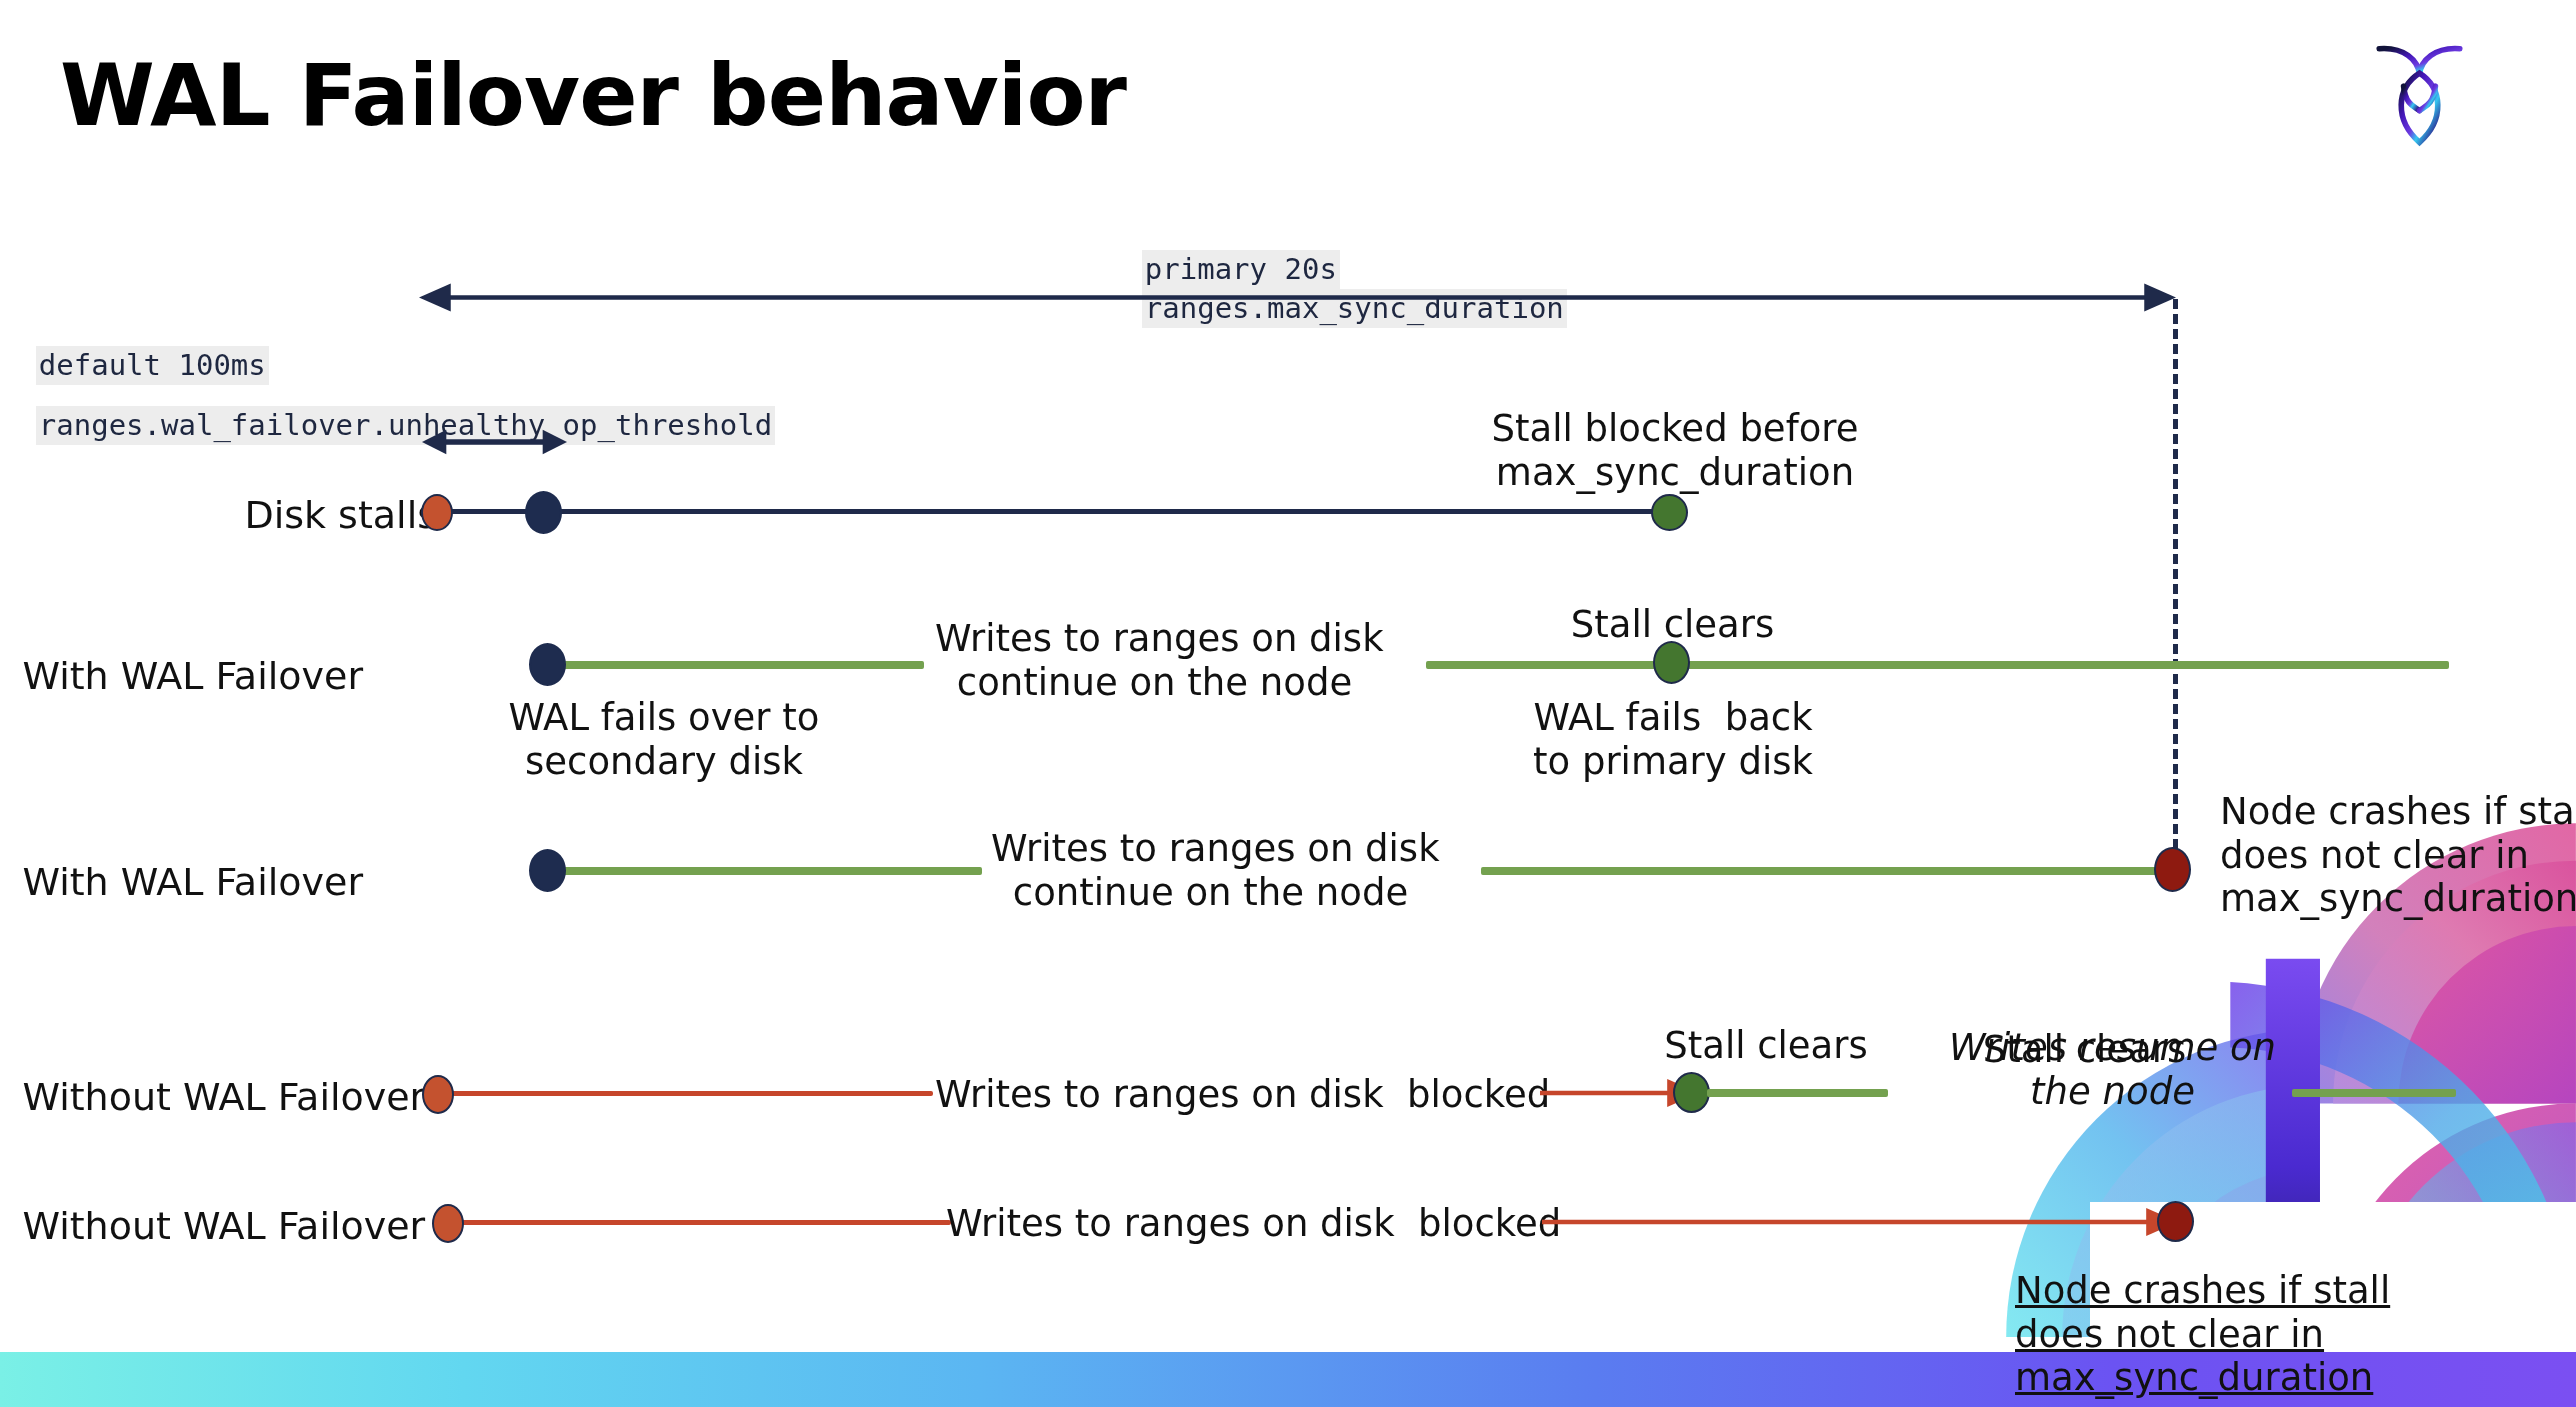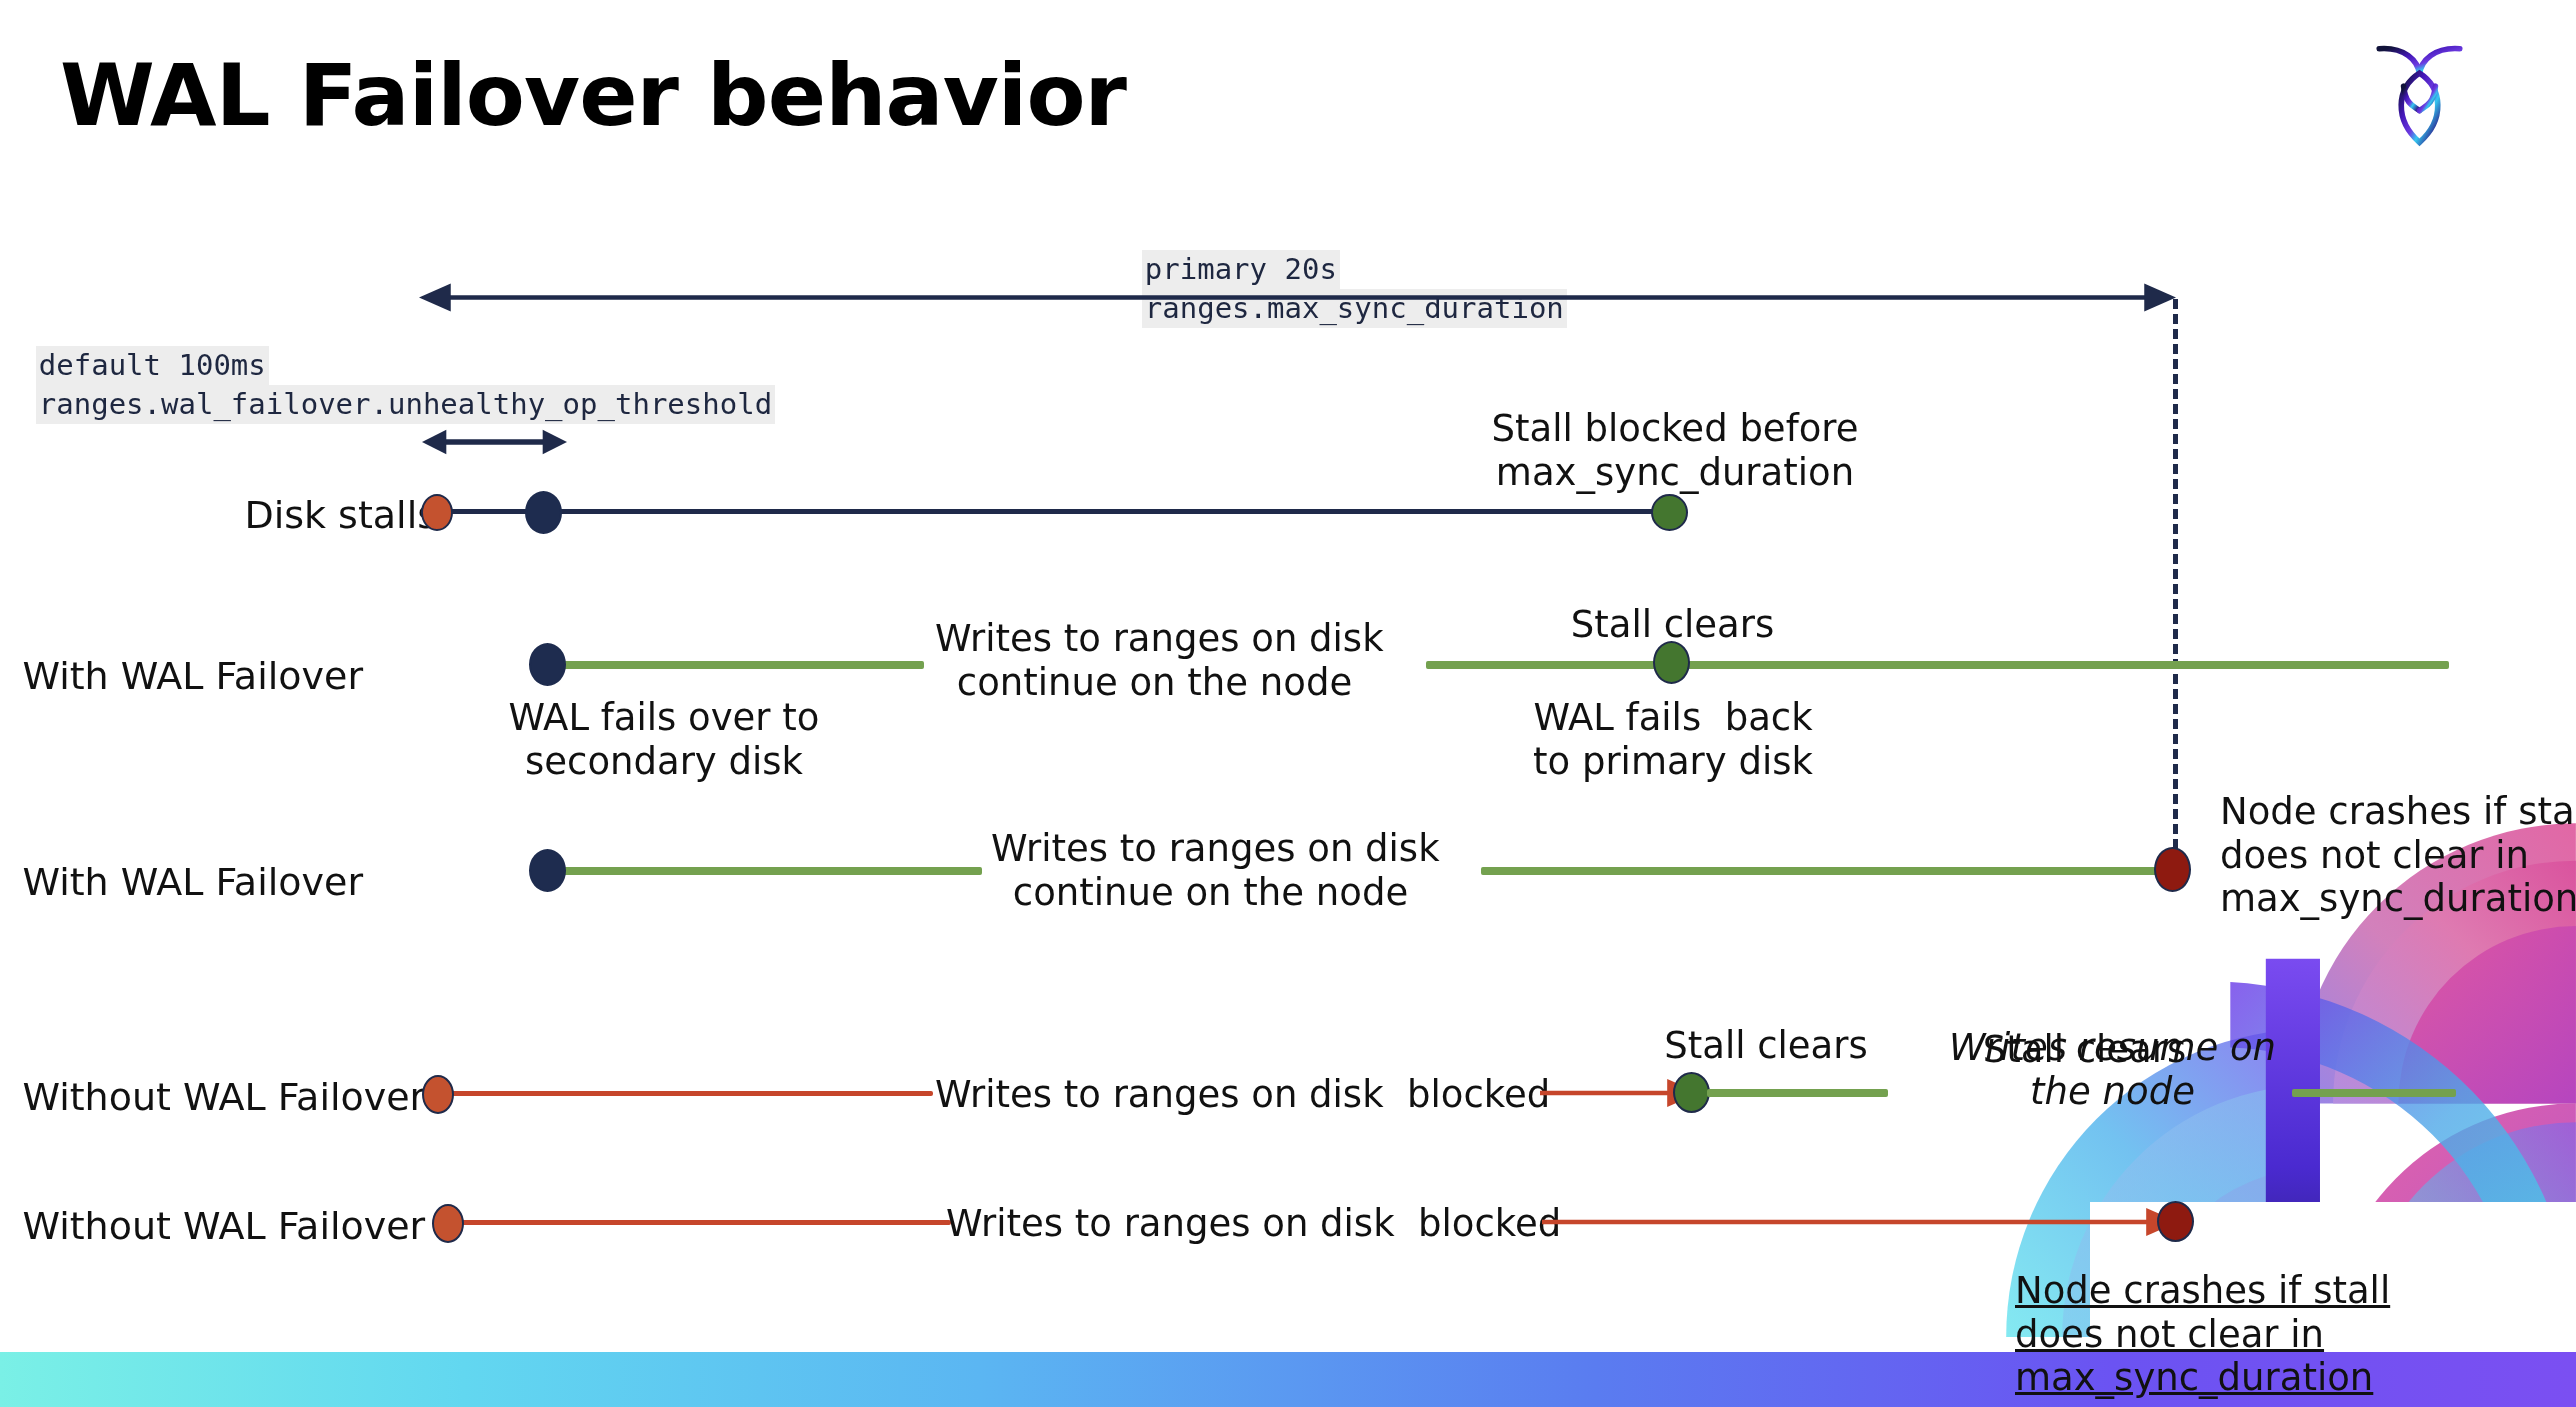--- a/index.html
+++ b/index.html
@@ -171,21 +171,21 @@
   <div class="abs" style="left:419px;top:273px;width:1757px;height:49px;">
     <svg width="1757" height="49" viewBox="0 0 1880 52" xmlns="http://www.w3.org/2000/svg">
       <line x1="20" y1="26" x2="1860" y2="26" stroke="#1f2a4a" stroke-width="5"></line>
       <polygon points="0,26 34,11 34,41" fill="#1f2a4a"></polygon>
       <polygon points="1880,26 1846,11 1846,41" fill="#1f2a4a"></polygon>
     </svg>
   </div>
 
   <div class="abs" id="max-sync-dashed-line" style="left:2173px;top:299px;height:580px;"></div>
 
-  <div class="abs code-block" style="left:36px;top:346px;">
+  <div class="abs code-block" style="left:36px;top:346px;gap:21px;">
     <span class="code-chip">default 100ms</span>
     <span class="code-chip">ranges.wal_failover.unhealthy_op_threshold</span>
   </div>
 
   <div class="abs" style="left:422px;top:426px;width:145px;height:32px;">
     <svg width="145" height="32" viewBox="0 0 155 34" xmlns="http://www.w3.org/2000/svg">
       <line x1="16" y1="17" x2="139" y2="17" stroke="#1f2a4a" stroke-width="6"></line>
       <polygon points="0,17 26,4 26,30" fill="#1f2a4a"></polygon>
       <polygon points="155,17 129,4 129,30" fill="#1f2a4a"></polygon>
     </svg>

